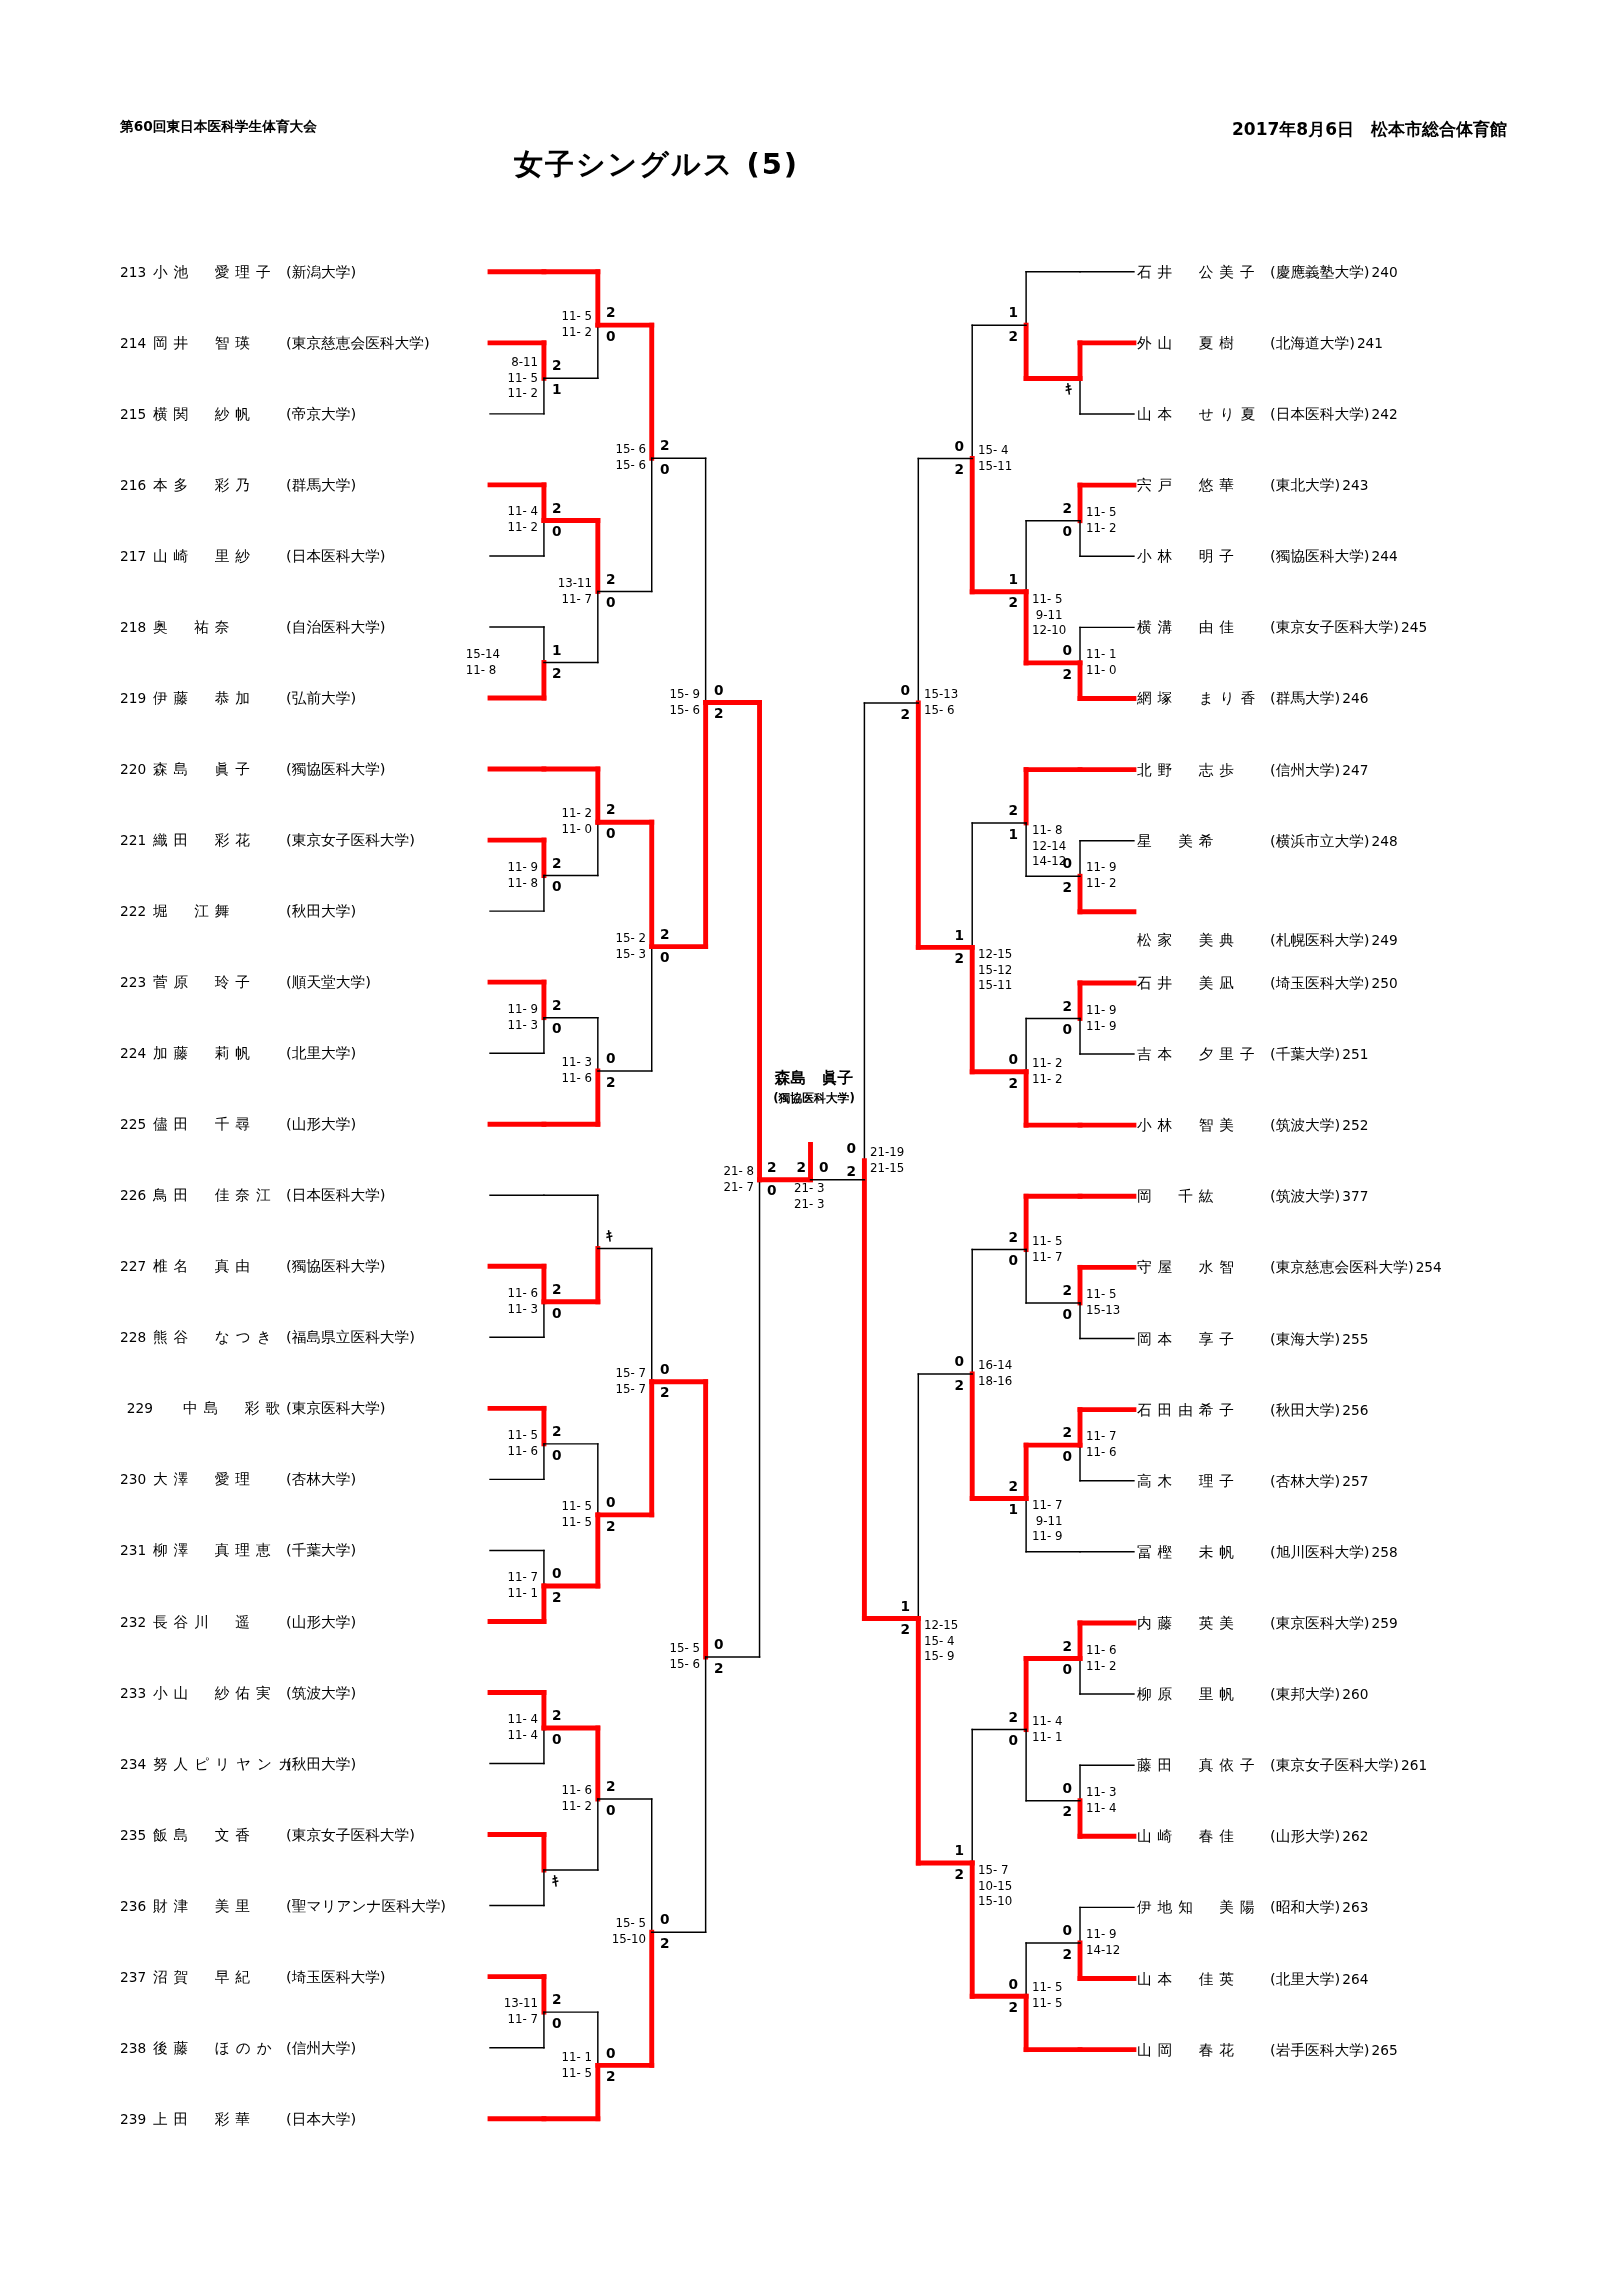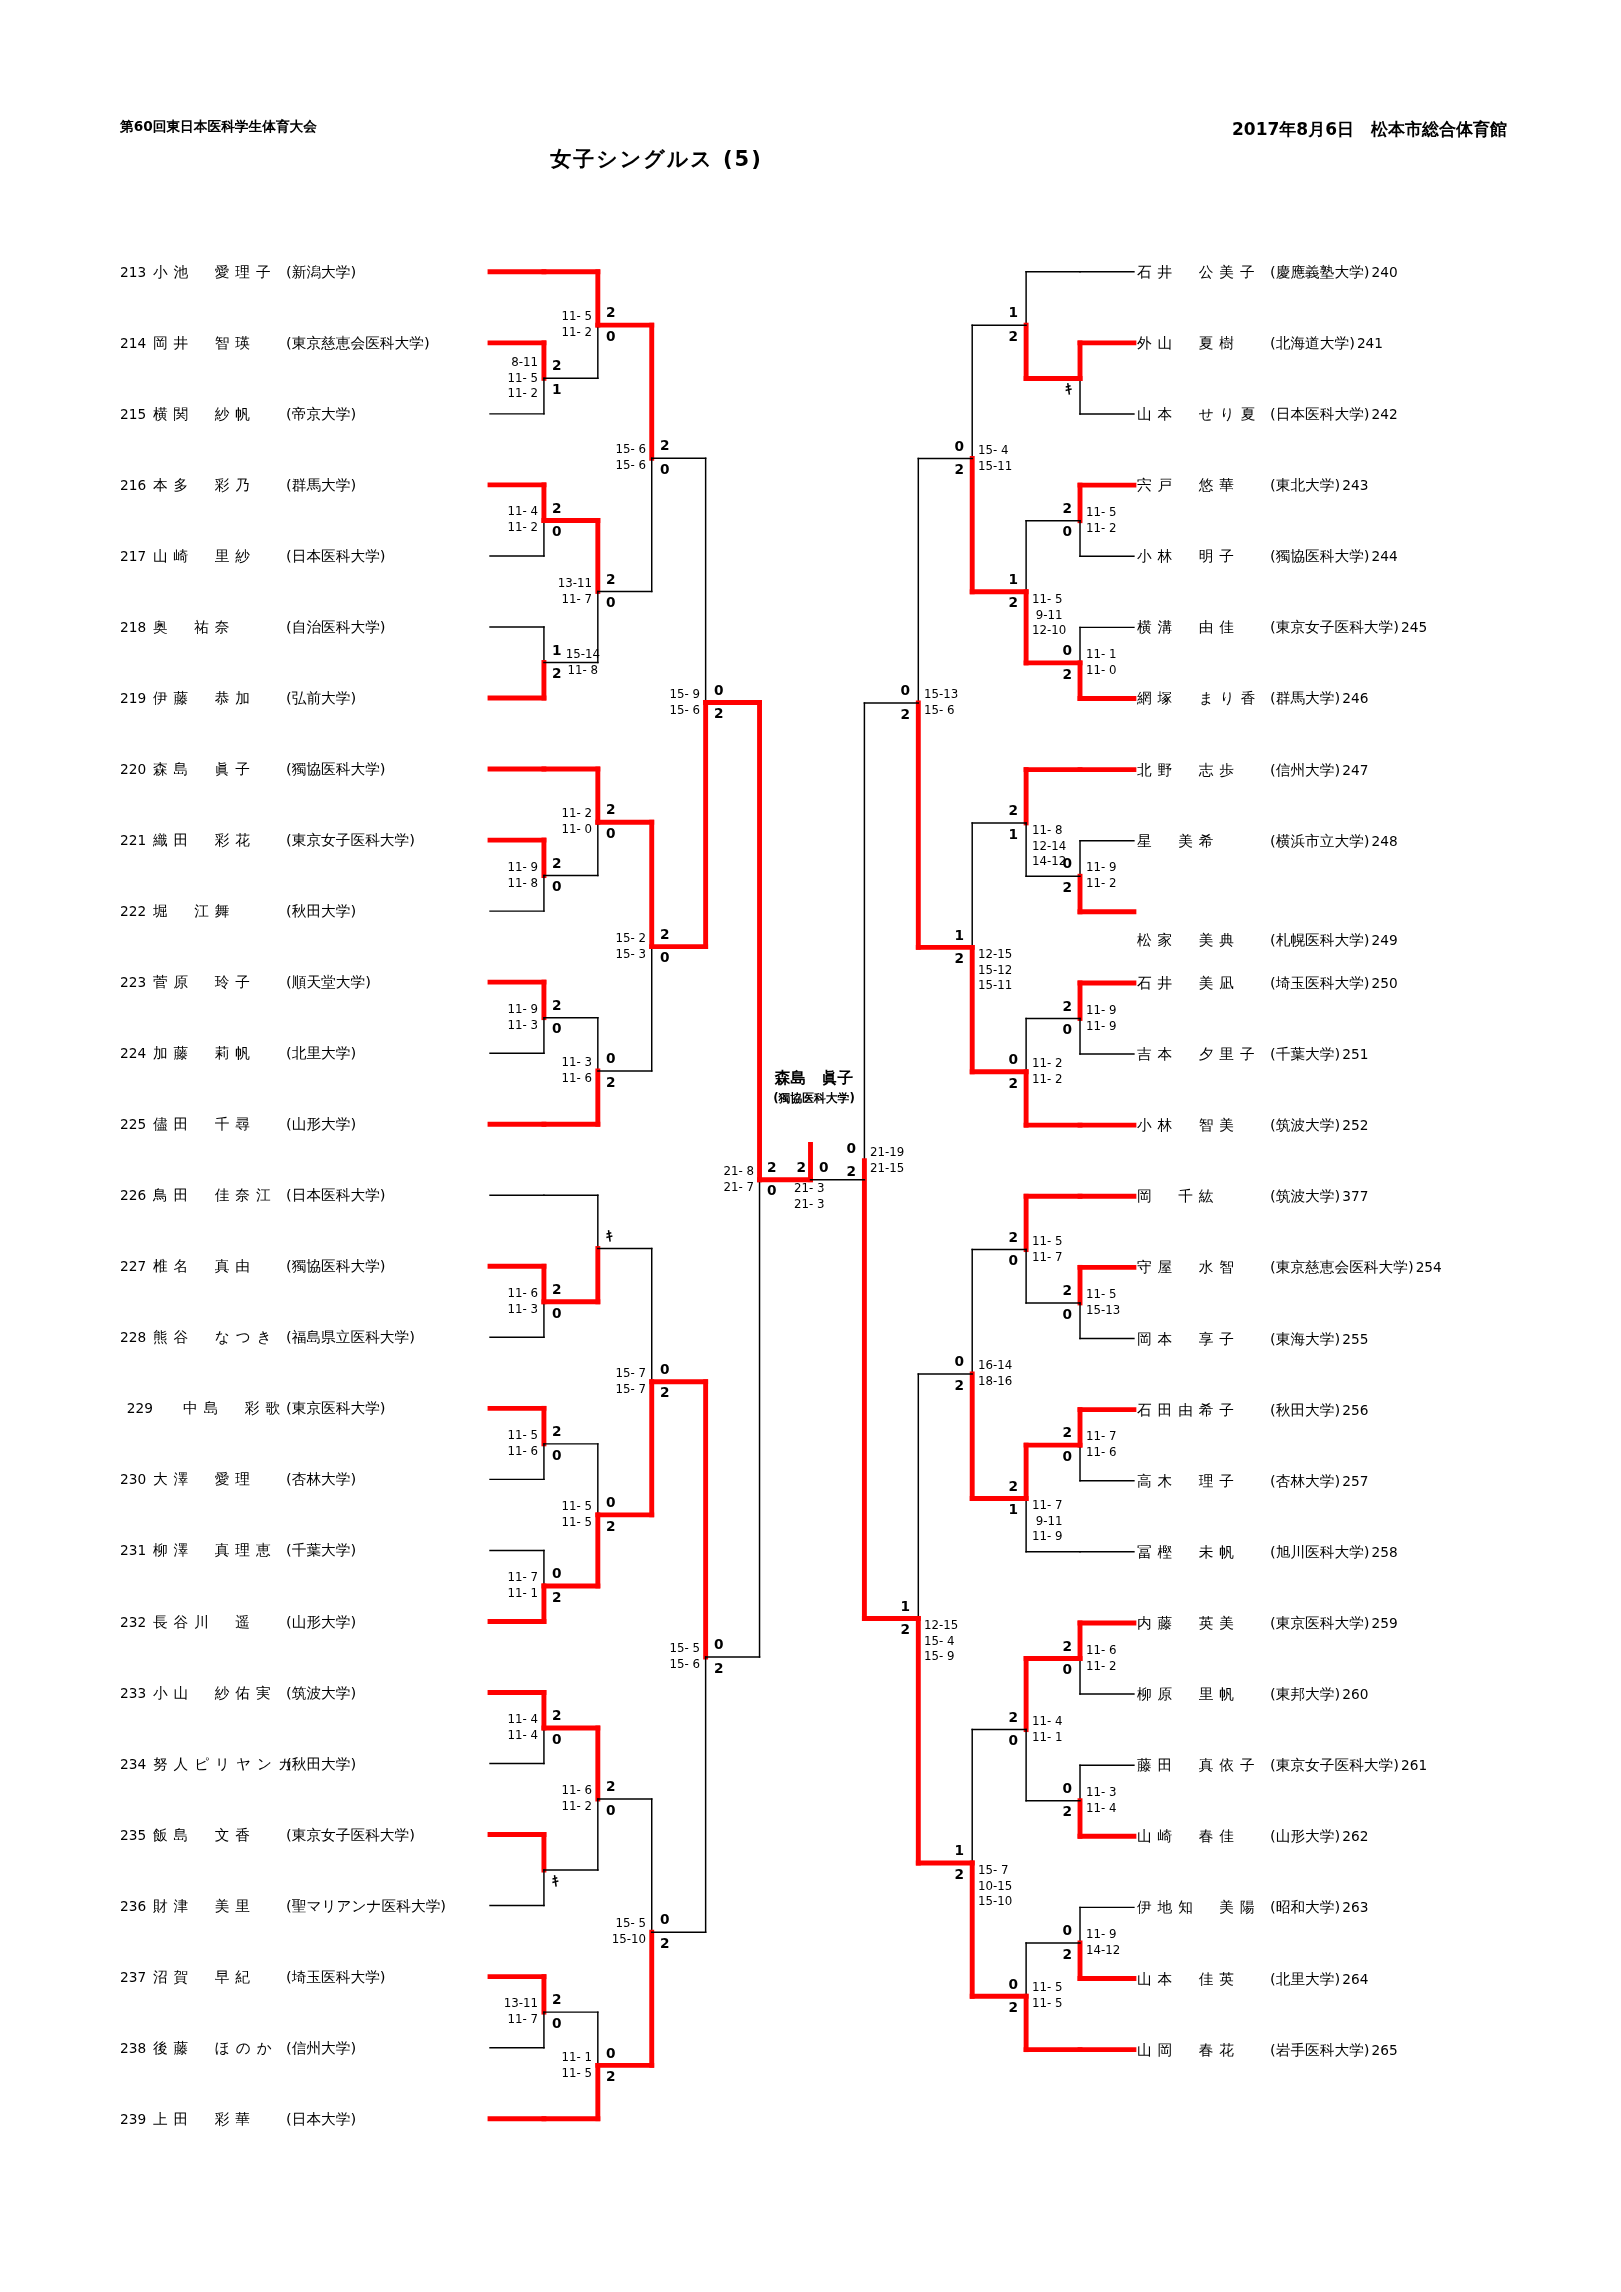--- a/index.html
+++ b/index.html
@@ -1,21 +1,21 @@
 <!DOCTYPE html>
 <html><head>
 <meta charset="utf-8">
 <style>
   html, body { margin: 0; padding: 0; background: #ffffff; }
   body { width: 1621px; height: 2293px; position: relative; overflow: hidden;
          font-family: "DejaVu Sans", "Liberation Sans", sans-serif; color: #000; }
   .hdr-left { position: absolute; left: 120px; top: 118px; font-size: 13.7px; font-weight: bold; }
   .hdr-right { position: absolute; right: 114px; top: 118px; font-size: 17px; font-weight: bold; }
   .title { position: absolute; left: 0; width: 1313px; top: 145px; text-align: center;
-           font-size: 21px; font-weight: bold; letter-spacing: 2px; }
+           font-size: 29px; font-weight: bold; letter-spacing: 2px; }
   #bracket { position: absolute; left: 0; top: 0; }
   .name-row { position: absolute; height: 21.6px; font-size: 14.7px; line-height: 21.6px; white-space: nowrap; }
   .name-row.left { left: 120px; }
   .name-row.right { left: 1137px; }
   .num { display: inline-block; width: 33px; font-size: 13.7px; }
   .name-row.right .num { width: auto; margin-left: 2px; }
   .pname { display: inline-block; width: 133px; letter-spacing: 5.9px; }
   .puniv { display: inline-block; }
   .score { position: absolute; font-size: 11.8px; line-height: 15.7px; white-space: pre; }
   .wins { position: absolute; font-size: 13.7px; font-weight: bold; line-height: 15.7px; }
@@ -314,21 +314,21 @@
     <div class="wins" style="top: 358px; left: 552px;">2</div>
     <div class="wins" style="top: 382px; left: 552px;">1</div>
     <div class="score" style="top: 309px; right: 1029px; text-align: right;">11- 5
 11- 2</div>
     <div class="wins" style="top: 305px; left: 606px;">2</div>
     <div class="wins" style="top: 329px; left: 606px;">0</div>
     <div class="score" style="top: 504px; right: 1083px; text-align: right;">11- 4
 11- 2</div>
     <div class="wins" style="top: 501px; left: 552px;">2</div>
     <div class="wins" style="top: 524px; left: 552px;">0</div>
-    <div class="score" style="top: 647px; right: 1021px; text-align: center;">15-14
+    <div class="score" style="top: 647px; right: 1121px; text-align: left;">15-14
 11- 8</div>
     <div class="wins" style="top: 643px; left: 552px;">1</div>
     <div class="wins" style="top: 666px; left: 552px;">2</div>
     <div class="score" style="top: 576px; right: 1029px; text-align: right;">13-11
 11- 7</div>
     <div class="wins" style="top: 572px; left: 606px;">2</div>
     <div class="wins" style="top: 595px; left: 606px;">0</div>
     <div class="score" style="top: 442px; right: 975px; text-align: right;">15- 6
 15- 6</div>
     <div class="wins" style="top: 438px; left: 660px;">2</div>

